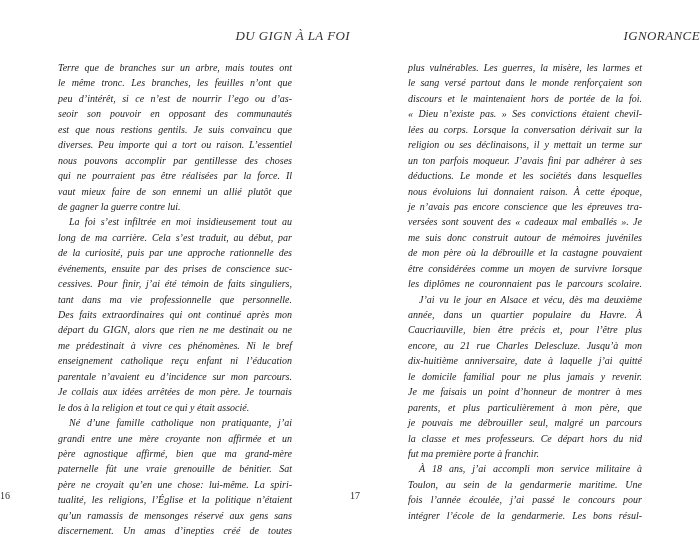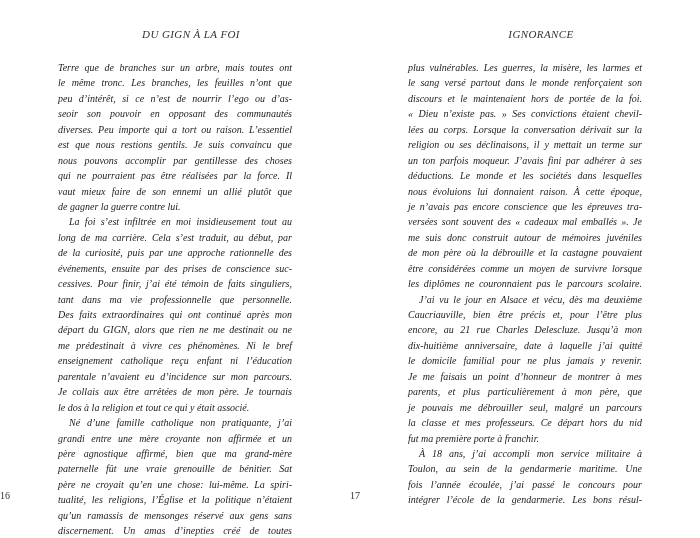--- a/index.html
+++ b/index.html
@@ -1,58 +1,58 @@
 <!DOCTYPE html>
 <html><head>
 <meta charset="utf-8">
 <style>
   html, body { margin: 0; padding: 0; background: #ffffff; }
   body { width: 700px; height: 538px; position: relative; overflow: hidden;
          font-family: "Liberation Serif", "DejaVu Serif", serif; color: #1c1c1c; }
   .page { position: absolute; top: 0; width: 350px; height: 538px; }
   .page.left { left: 0; }
   .page.right { left: 350px; }
-  .running-head { position: absolute; top: 28px; left: 0; width: 350px; text-align: center;
-                  font-style: italic; font-size: 11px; letter-spacing: 0.4px; color: #333; margin-left: 16px; }
+  .running-head { position: absolute; top: 28px; left: 0; width: 350px; text-align: right;
+                  font-style: italic; font-size: 13px; letter-spacing: 0.4px; color: #333; }
   .text-block { position: absolute; top: 60px; width: 234px; font-size: 10px; line-height: 15.45px; font-style: italic; }
   .page.left .text-block { left: 58px; }
   .page.right .text-block { left: 58px; }
   .line { display: block; white-space: nowrap; text-align: justify; text-align-last: justify; height: 15.45px; }
   .line.last { text-align-last: left; }
   .line.indent { padding-left: 11px; }
   .folio { position: absolute; top: 490px; left: 0; width: 350px; text-align: left; font-size: 10px; color: #333; }
 </style>
 </head>
 <body>
 
 <div class="page left">
   <div class="running-head">DU GIGN À LA FOI</div>
   <div class="text-block" id="left-text">
       <span class="line">Terre que de branches sur un arbre, mais toutes ont</span>
       <span class="line">le même tronc. Les branches, les feuilles n’ont que</span>
       <span class="line">peu d’intérêt, si ce n’est de nourrir l’ego ou d’as-</span>
       <span class="line">seoir son pouvoir en opposant des communautés</span>
+      <span class="line">est que nous restions gentils. Je suis convaincu que</span>
       <span class="line">diverses. Peu importe qui a tort ou raison. L’essentiel</span>
-      <span class="line">est que nous restions gentils. Je suis convaincu que</span>
       <span class="line">nous pouvons accomplir par gentillesse des choses</span>
       <span class="line">qui ne pourraient pas être réalisées par la force. Il</span>
       <span class="line">vaut mieux faire de son ennemi un allié plutôt que</span>
       <span class="line last">de gagner la guerre contre lui.</span>
       <span class="line indent">La foi s’est infiltrée en moi insidieusement tout au</span>
       <span class="line">long de ma carrière. Cela s’est traduit, au début, par</span>
       <span class="line">de la curiosité, puis par une approche rationnelle des</span>
       <span class="line">événements, ensuite par des prises de conscience suc-</span>
       <span class="line">cessives. Pour finir, j’ai été témoin de faits singuliers,</span>
       <span class="line">tant dans ma vie professionnelle que personnelle.</span>
       <span class="line">Des faits extraordinaires qui ont continué après mon</span>
       <span class="line">départ du GIGN, alors que rien ne me destinait ou ne</span>
       <span class="line">me prédestinait à vivre ces phénomènes. Ni le bref</span>
       <span class="line">enseignement catholique reçu enfant ni l’éducation</span>
       <span class="line">parentale n’avaient eu d’incidence sur mon parcours.</span>
-      <span class="line">Je collais aux être arrêtées de mon père. Je tournais</span>
+      <span class="line">Je collais aux idées arrêtées de mon père. Je tournais</span>
       <span class="line last">le dos à la religion et tout ce qui y était associé.</span>
       <span class="line indent">Né d’une famille catholique non pratiquante, j’ai</span>
       <span class="line">grandi entre une mère croyante non affirmée et un</span>
       <span class="line">père agnostique affirmé, bien que ma grand-mère</span>
       <span class="line">paternelle fût une vraie grenouille de bénitier. Sat</span>
       <span class="line">père ne croyait qu’en une chose: lui-même. La spiri-</span>
       <span class="line">tualité, les religions, l’Église et la politique n’étaient</span>
       <span class="line">qu’un ramassis de mensonges réservé aux gens sans</span>
       <span class="line">discernement. Un amas d’inepties créé de toutes</span>
     </div>
@@ -71,20 +71,21 @@
       <span class="line">un ton parfois moqueur. J’avais fini par adhérer à ses</span>
       <span class="line">déductions. Le monde et les sociétés dans lesquelles</span>
       <span class="line">nous évoluions lui donnaient raison. À cette époque,</span>
       <span class="line">je n’avais pas encore conscience que les épreuves tra-</span>
       <span class="line">versées sont souvent des « cadeaux mal emballés ». Je</span>
       <span class="line">me suis donc construit autour de mémoires juvéniles</span>
       <span class="line">de mon père où la débrouille et la castagne pouvaient</span>
       <span class="line">être considérées comme un moyen de survivre lorsque</span>
       <span class="line">les diplômes ne couronnaient pas le parcours scolaire.</span>
       <span class="line indent">J’ai vu le jour en Alsace et vécu, dès ma deuxième</span>
+      <span class="line">année, dans un quartier populaire du Havre. À</span>
       <span class="line">Caucriauville, bien être précis et, pour l’être plus</span>
       <span class="line">encore, au 21 rue Charles Delescluze. Jusqu’à mon</span>
       <span class="line">dix-huitième anniversaire, date à laquelle j’ai quitté</span>
       <span class="line">le domicile familial pour ne plus jamais y revenir.</span>
       <span class="line">Je me faisais un point d’honneur de montrer à mes</span>
       <span class="line">parents, et plus particulièrement à mon père, que</span>
       <span class="line">je pouvais me débrouiller seul, malgré un parcours</span>
       <span class="line">la classe et mes professeurs. Ce départ hors du nid</span>
       <span class="line last">fut ma première porte à franchir.</span>
       <span class="line indent">À 18 ans, j’ai accompli mon service militaire à</span>

